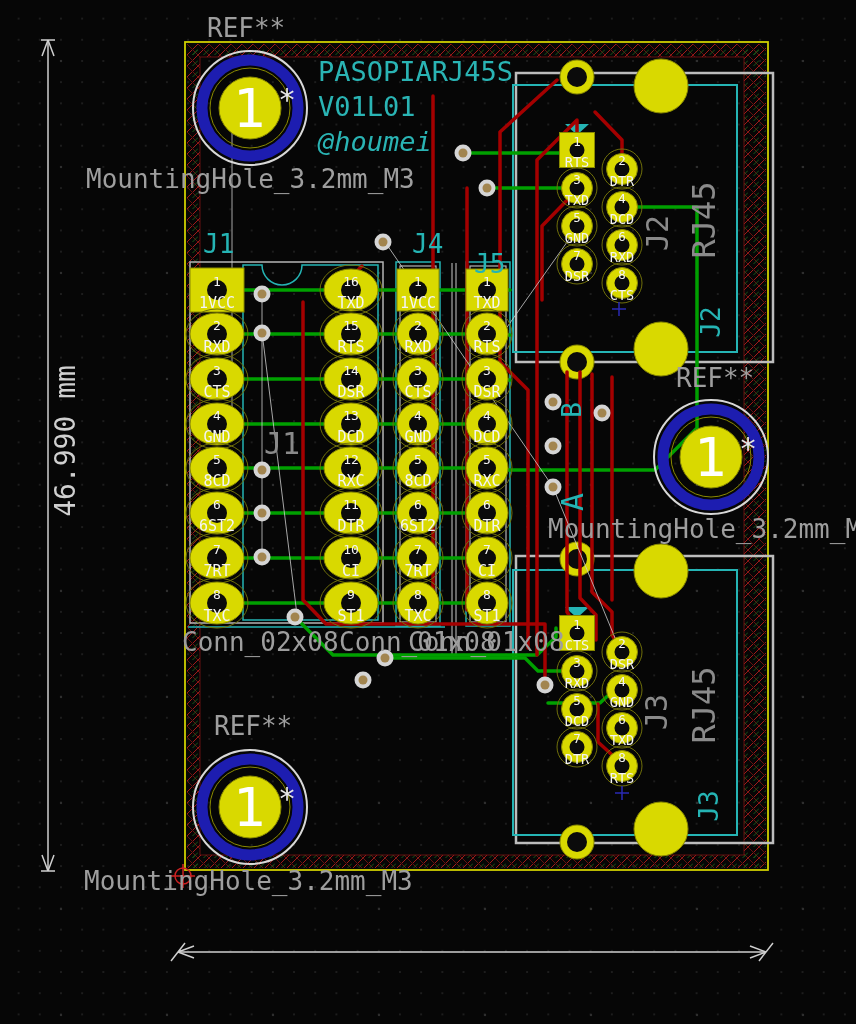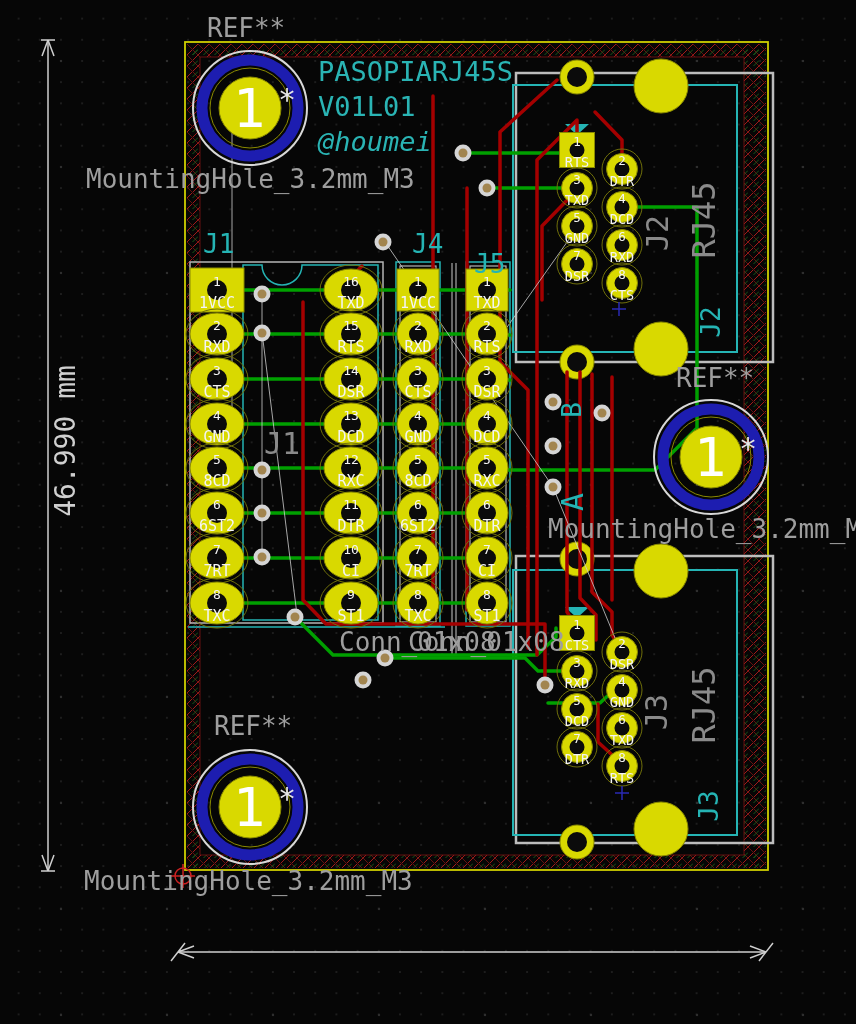--- a/index.html
+++ b/index.html
@@ -584,20 +584,21 @@
   <div class="t title" style="left:318px;top:128px;font-style:italic;">@houmei</div>
 
   <div class="t silk" style="left:207px;top:15px;">REF**</div>
   <div class="t silk" style="left:676px;top:365px;">REF**</div>
   <div class="t silk" style="left:214px;top:713px;">REF**</div>
 
   <div class="t silk" style="left:86px;top:166px;">MountingHole_3.2mm_M3</div>
   <div class="t silk" style="left:548px;top:516px;">MountingHole_3.2mm_M</div>
   <div class="t silk" style="left:84px;top:868px;">MountingHole_3.2mm_M3</div>
 
+  <div class="t silk" style="left:182px;top:629px;">Conn_02x08</div>
   <div class="t silk" style="left:339px;top:629px;">Conn_01x08</div>
   <div class="t silk" style="left:408px;top:629px;">Conn_01x08</div>
 
   <div class="t fab" style="left:203px;top:231px;">J1</div>
   <div class="t fab" style="left:412px;top:231px;">J4</div>
   <div class="t fab" style="left:474px;top:231px;margin-top:20px;">J5</div>
   <div class="t silk-big ctr" style="left:282px;top:444px;">J1</div>
 
   <div class="t silk-big rot" style="left:658px;top:233px;">J2</div>
   <div class="t silk-big rot" style="left:704px;top:220px;font-size:32px;">RJ45</div>

